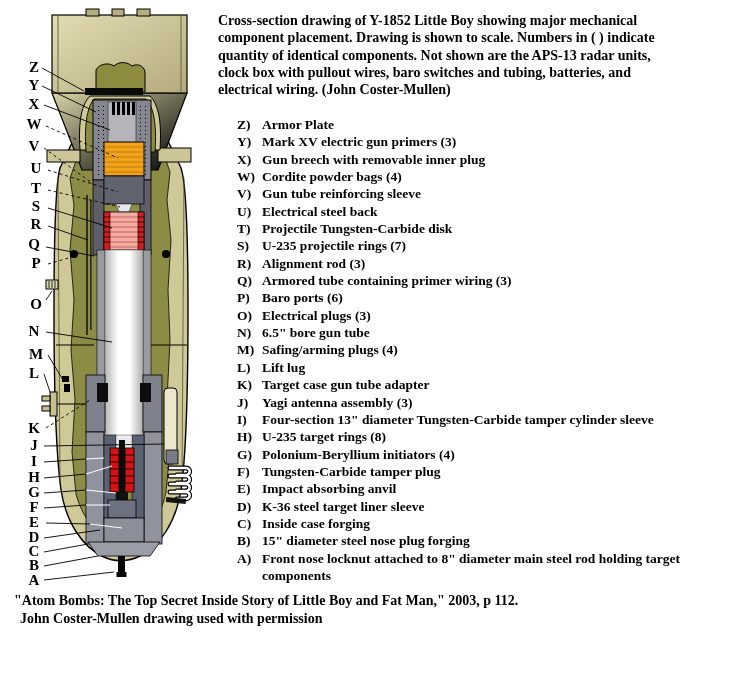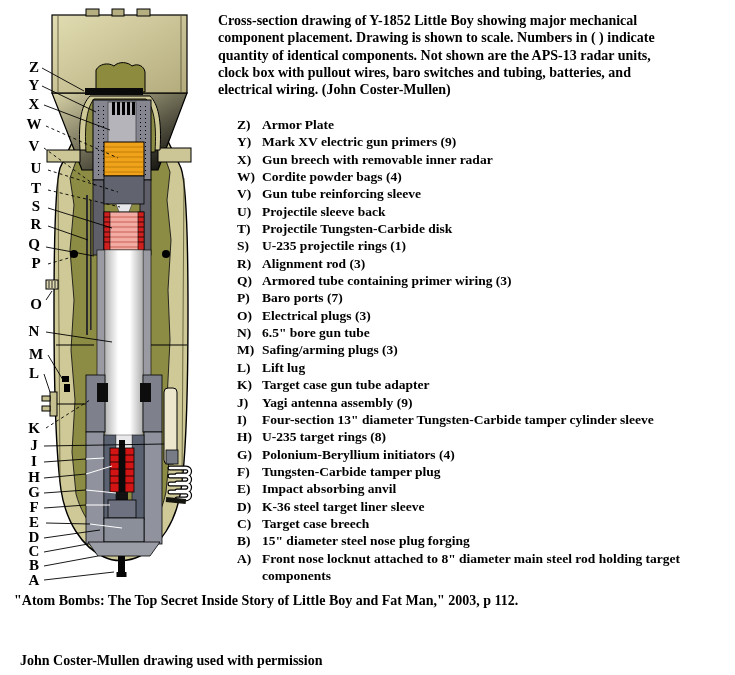--- a/index.html
+++ b/index.html
@@ -5,21 +5,21 @@
   html,body{margin:0;padding:0;background:#ffffff;}
   .page{position:relative;width:735px;height:675px;background:#fff;overflow:hidden;
         font-family:"Liberation Serif","DejaVu Serif",serif;font-weight:bold;color:#000;}
   svg{position:absolute;left:0;top:0;}
   .intro{position:absolute;left:218px;top:12px;width:512px;font-size:14px;line-height:17.3px;white-space:pre-line;}
   .legend{position:absolute;left:237px;top:116px;width:496px;}
   .legend .row{display:flex;line-height:17.35px;font-size:13.5px;}
   .legend .k{width:25px;flex:0 0 25px;}
   .legend .v{flex:1;}
   .footer{position:absolute;left:14px;top:592px;font-size:14px;line-height:18px;}
-  .footer .l2{padding-left:6px;margin-top:42px;}
+  .footer .l2{padding-left:6px;}
   .dl{font-family:"Liberation Serif","DejaVu Serif",serif;font-weight:bold;font-size:15px;fill:#000;}
 </style>
 </head>
 <body>
 
 <div class="page">
 
   <svg width="735" height="675" viewBox="0 0 735 675">
     <defs>
       <linearGradient id="gBox" x1="0" y1="0" x2="1" y2="1">
@@ -268,81 +268,81 @@
 clock box with pullout wires, baro switches and tubing, batteries, and
 electrical wiring.  (John Coster-Mullen)</div>
 
   <div class="legend">
     <div class="row">
         <span class="k">Z)</span>
         <span class="v">Armor Plate</span>
       </div>
     <div class="row">
         <span class="k">Y)</span>
-        <span class="v">Mark XV electric gun primers (9)</span>
+        <span class="v">Mark XV electric gun primers (3)</span>
       </div>
     <div class="row">
         <span class="k">X)</span>
-        <span class="v">Gun breech with removable inner radar</span>
+        <span class="v">Gun breech with removable inner plug</span>
       </div>
     <div class="row">
         <span class="k">W)</span>
         <span class="v">Cordite powder bags (4)</span>
       </div>
     <div class="row">
         <span class="k">V)</span>
         <span class="v">Gun tube reinforcing sleeve</span>
       </div>
     <div class="row">
         <span class="k">U)</span>
-        <span class="v">Projectile sleeve back</span>
+        <span class="v">Electrical steel back</span>
       </div>
     <div class="row">
         <span class="k">T)</span>
         <span class="v">Projectile Tungsten-Carbide disk</span>
       </div>
     <div class="row">
         <span class="k">S)</span>
-        <span class="v">U-235 projectile rings (1)</span>
+        <span class="v">U-235 projectile rings (7)</span>
       </div>
     <div class="row">
         <span class="k">R)</span>
         <span class="v">Alignment rod (3)</span>
       </div>
     <div class="row">
         <span class="k">Q)</span>
         <span class="v">Armored tube containing primer wiring (3)</span>
       </div>
     <div class="row">
         <span class="k">P)</span>
-        <span class="v">Baro ports (7)</span>
+        <span class="v">Baro ports (6)</span>
       </div>
     <div class="row">
         <span class="k">O)</span>
         <span class="v">Electrical plugs (3)</span>
       </div>
     <div class="row">
         <span class="k">N)</span>
         <span class="v">6.5" bore gun tube</span>
       </div>
     <div class="row">
         <span class="k">M)</span>
-        <span class="v">Safing/arming plugs (3)</span>
+        <span class="v">Safing/arming plugs (4)</span>
       </div>
     <div class="row">
         <span class="k">L)</span>
         <span class="v">Lift lug</span>
       </div>
     <div class="row">
         <span class="k">K)</span>
         <span class="v">Target case gun tube adapter</span>
       </div>
     <div class="row">
         <span class="k">J)</span>
-        <span class="v">Yagi antenna assembly (9)</span>
+        <span class="v">Yagi antenna assembly (3)</span>
       </div>
     <div class="row">
         <span class="k">I)</span>
         <span class="v">Four-section 13" diameter Tungsten-Carbide tamper cylinder sleeve</span>
       </div>
     <div class="row">
         <span class="k">H)</span>
         <span class="v">U-235 target rings (8)</span>
       </div>
     <div class="row">
@@ -356,21 +356,21 @@
     <div class="row">
         <span class="k">E)</span>
         <span class="v">Impact absorbing anvil</span>
       </div>
     <div class="row">
         <span class="k">D)</span>
         <span class="v">K-36 steel target liner sleeve</span>
       </div>
     <div class="row">
         <span class="k">C)</span>
-        <span class="v">Target case breech</span>
+        <span class="v">Inside case forging</span>
       </div>
     <div class="row">
         <span class="k">B)</span>
         <span class="v">15" diameter steel nose plug forging</span>
       </div>
     <div class="row">
         <span class="k">A)</span>
         <span class="v">Front nose locknut attached to 8" diameter main steel rod holding target components</span>
       </div>
   </div>

